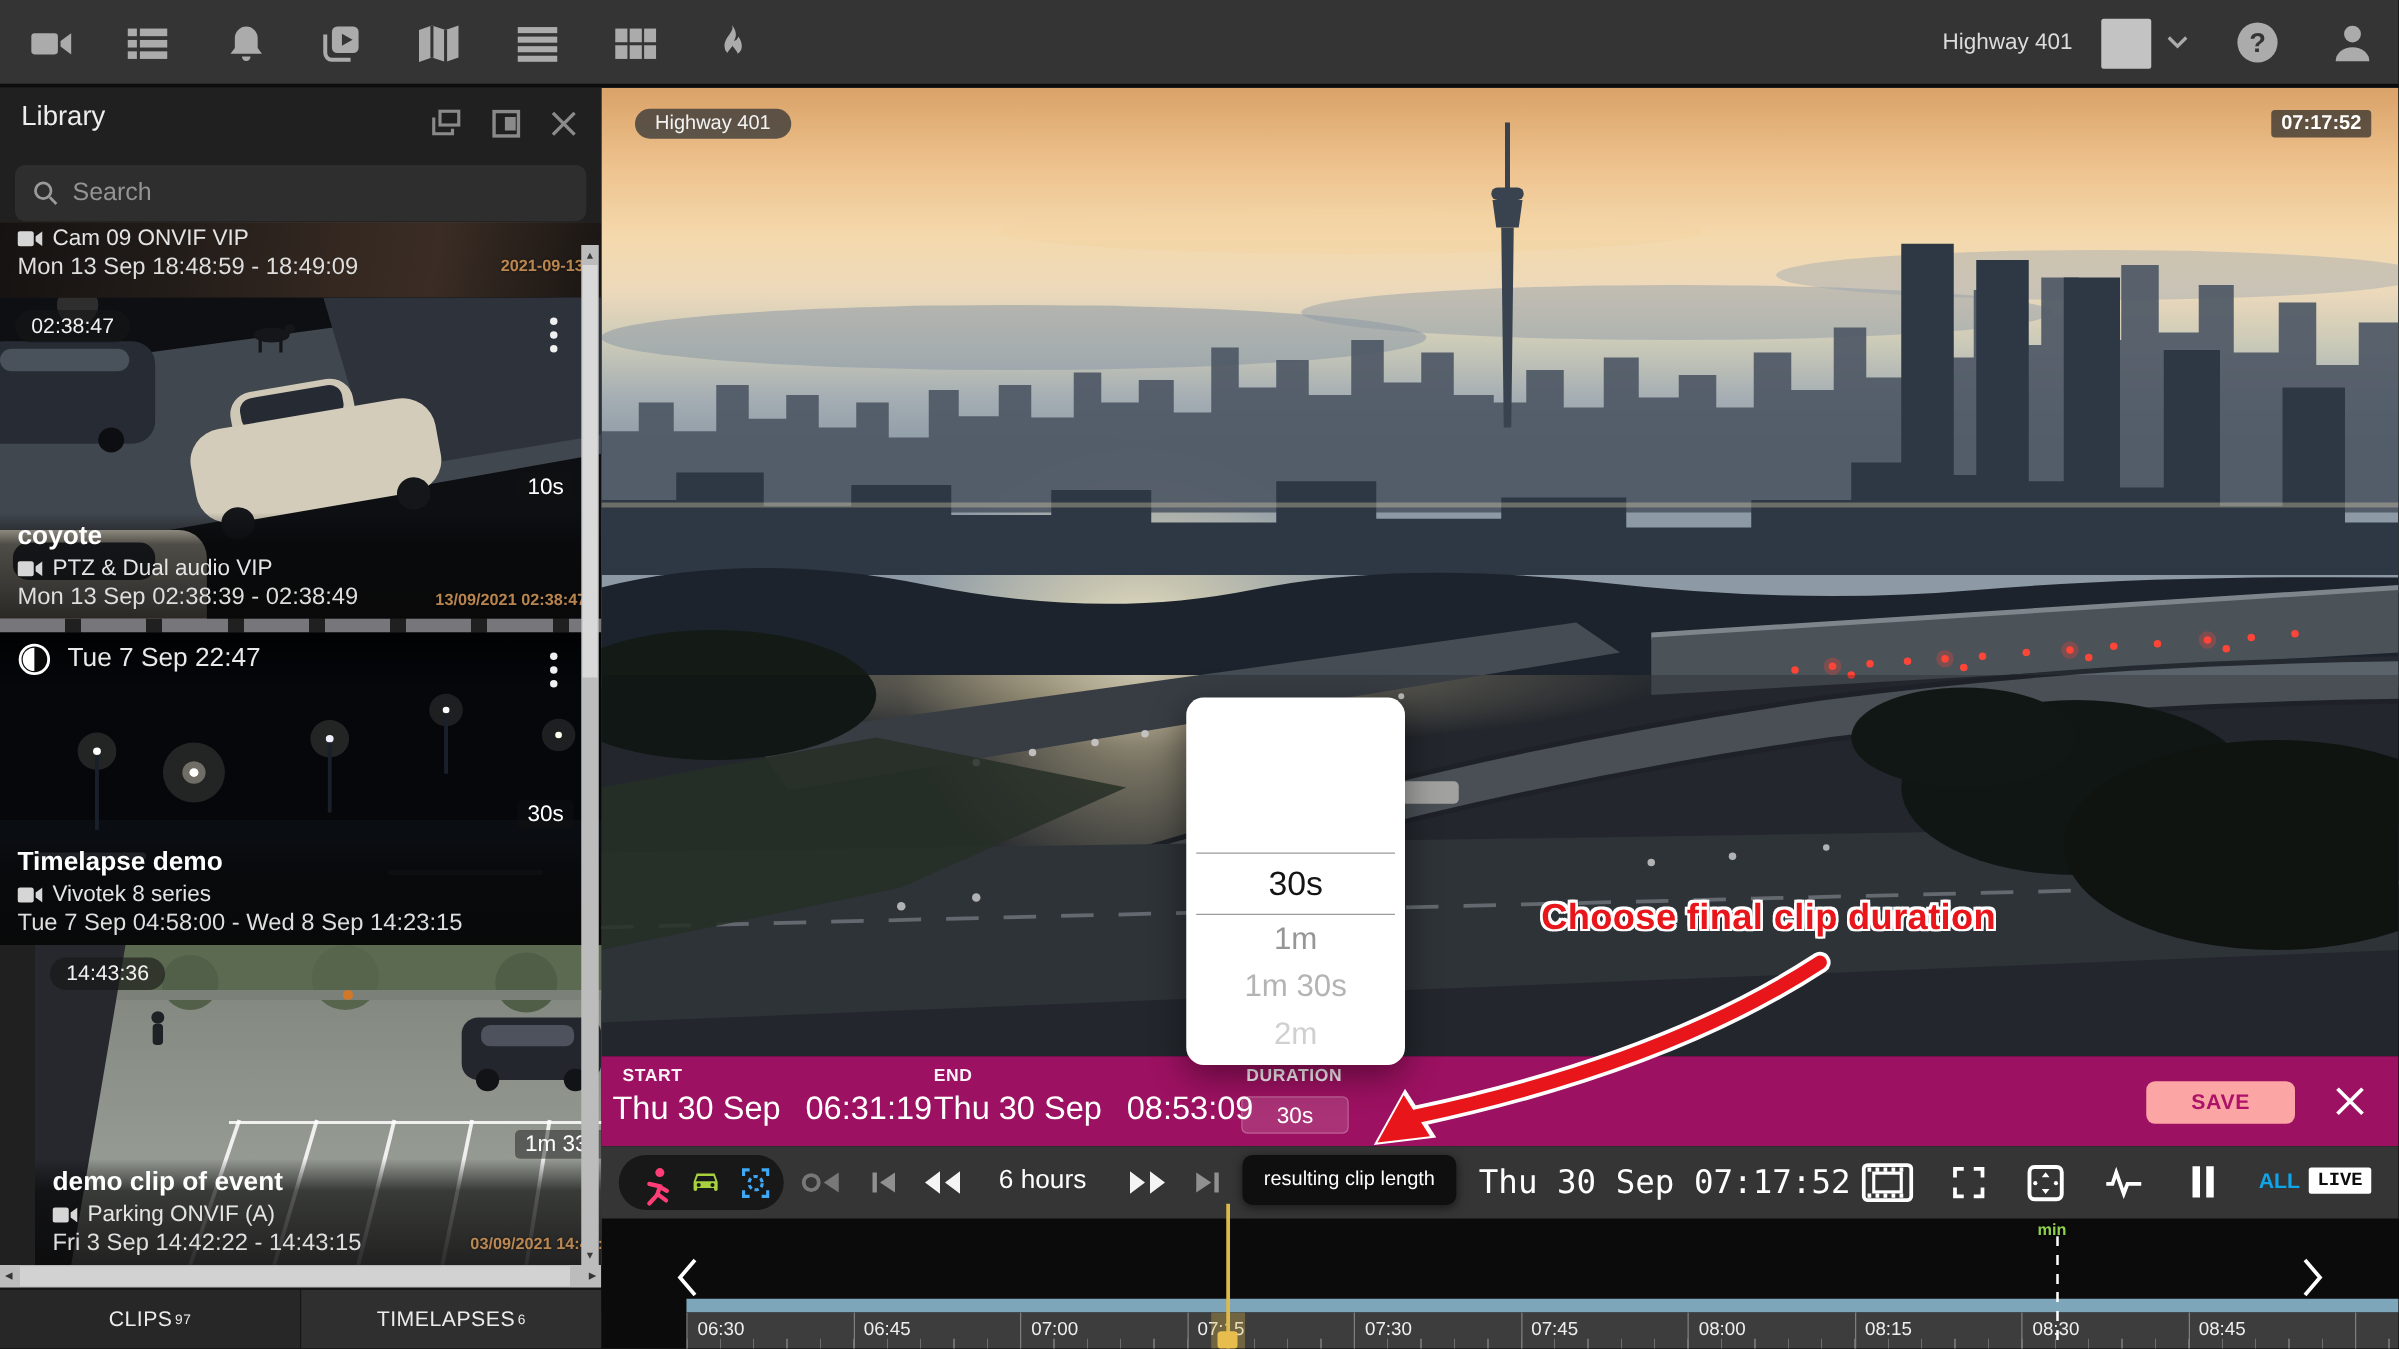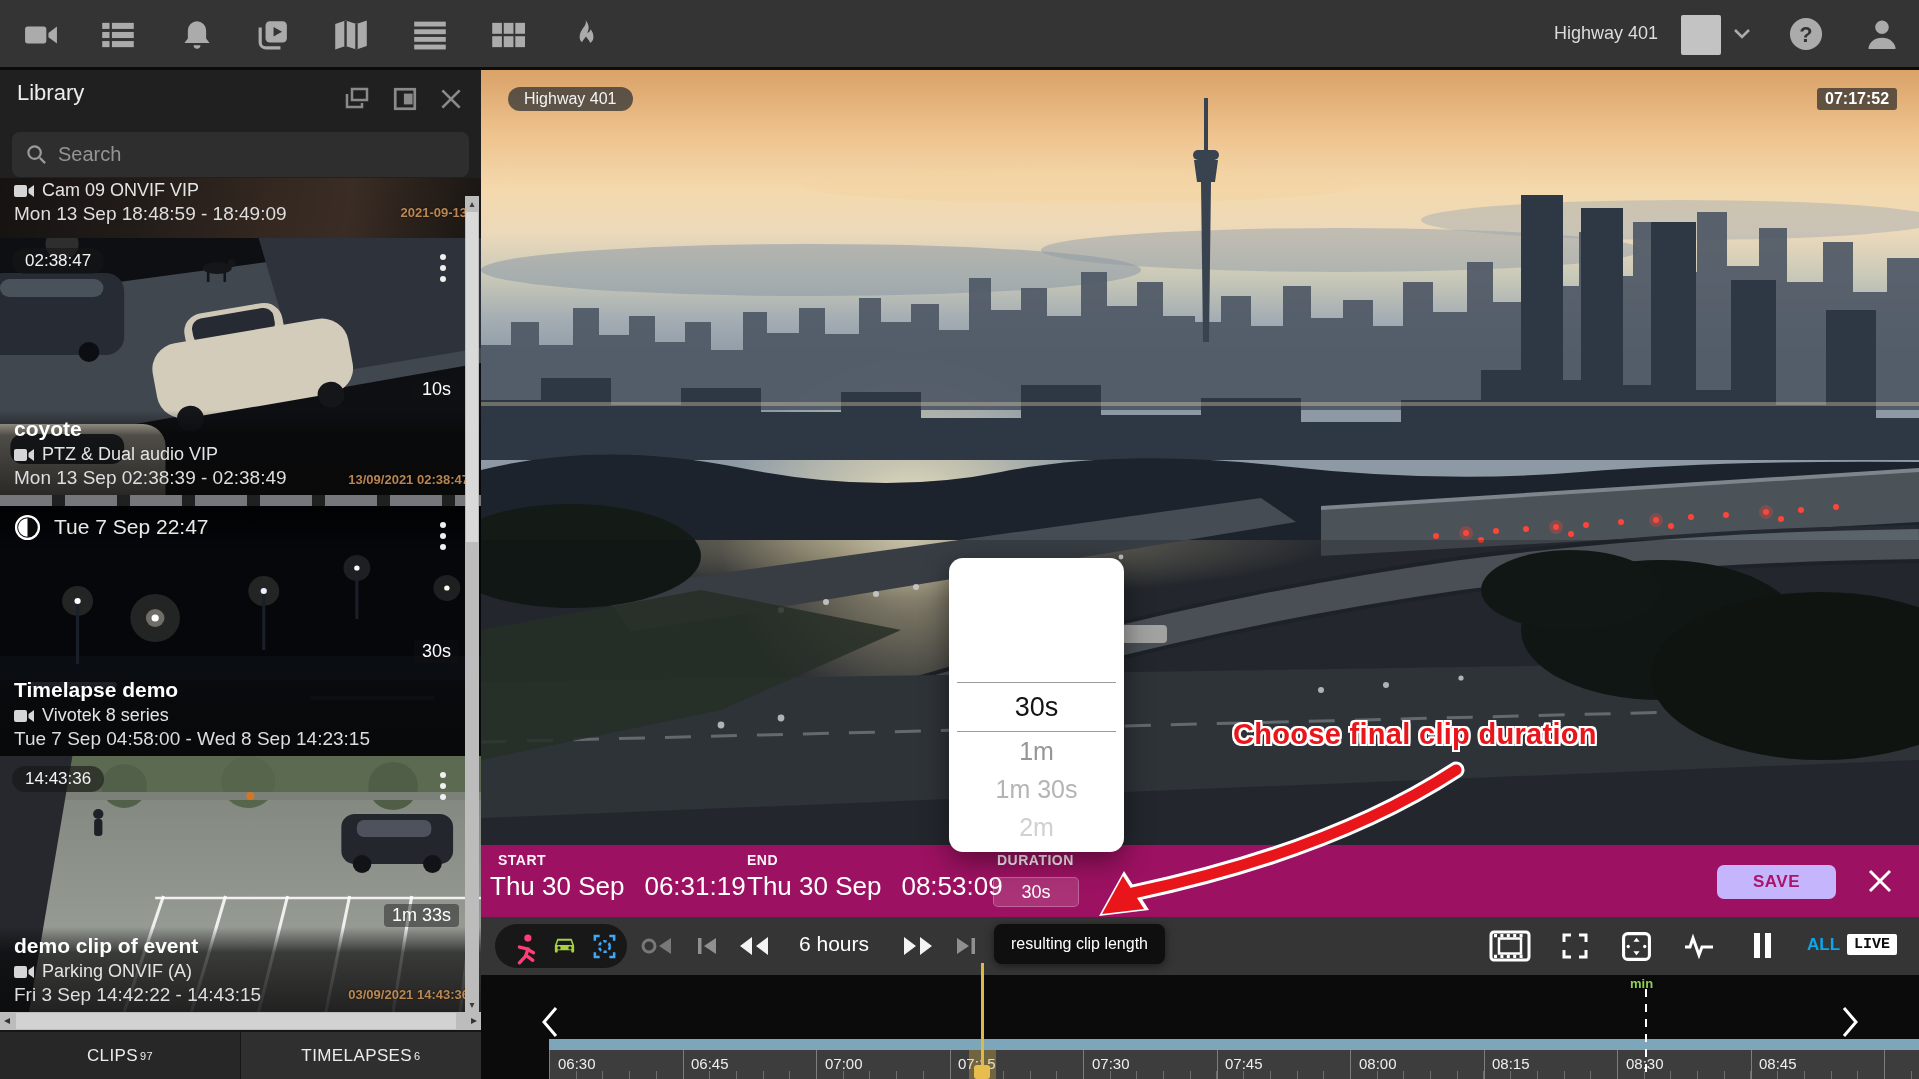--- a/index.html
+++ b/index.html
@@ -62,21 +62,21 @@
   .video svg.scene { position:absolute; inset:0; width:100%; height:100%; }
   .cam-chip { position:absolute; left:27px; top:17px; background:rgba(55,55,55,.78); color:#f3f3f3; font-size:16px; padding:3px 16px; border-radius:13px; z-index:2; }
   .clock-chip { position:absolute; left:1336px; top:18px; background:rgba(40,40,40,.7); color:#fff; font-size:16px; font-weight:bold; padding:2px 8px; border-radius:3px; z-index:2; }
 
   
   .exportbar { position:absolute; left:0; top:775px; width:1438px; height:72px; background:#9c1161; z-index:3; }
   .xb-label { position:absolute; top:7px; font-size:14px; font-weight:bold; letter-spacing:.5px; color:rgba(255,255,255,.95); }
   .xb-value { position:absolute; top:26px; font-size:26px; color:#fff; white-space:nowrap; }
   .xb-value .t { margin-left:20px; }
   .dur-btn { position:absolute; left:512px; top:32px; width:86px; height:30px; background:rgba(255,255,255,.14); border:1px solid rgba(255,255,255,.25); border-radius:5px; color:#fff; font-size:18px; text-align:center; line-height:28px; cursor:pointer; }
-  .save-btn { position:absolute; left:1236px; top:20px; width:119px; height:34px; background:#c4b5fd; border:none; border-radius:7px; color:#ad1168; font-weight:bold; font-size:17px; letter-spacing:.5px; cursor:pointer; }
+  .save-btn { position:absolute; left:1236px; top:20px; width:119px; height:34px; background:#fca5a5; border:none; border-radius:7px; color:#ad1168; font-weight:bold; font-size:17px; letter-spacing:.5px; cursor:pointer; }
   .xb-close { position:absolute; left:1386px; top:23px; width:26px; height:26px; cursor:pointer; }
 
   
   .controls { position:absolute; left:0; top:847px; width:1438px; height:58px; background:#353535; z-index:3; }
   .pill { position:absolute; left:14px; top:7px; width:132px; height:44px; background:#181818; border-radius:22px; }
   .pill .dicon { position:absolute; top:9px; width:27px; height:27px; cursor:pointer; }
   .cicon { position:absolute; cursor:pointer; }
   .speed { position:absolute; left:318px; top:15px; font-size:21px; color:#fff; }
   .pb-ts { position:absolute; left:702px; top:14px; font-family:"DejaVu Sans Mono", monospace; font-size:26px; color:#fff; white-space:nowrap; }
   .all { position:absolute; left:1326px; top:18px; font-size:17px; font-weight:bold; color:#0ea5e9; cursor:pointer; }
@@ -325,21 +325,21 @@
           <svg viewBox="0 0 20 14">
               <rect x="0" y="1" width="13" height="12" rx="2"></rect>
               <path d="M14.5 5l5.5-4v12l-5.5-4z"></path>
             </svg>
           <span>Vivotek 8 series</span>
         </div>
         <div class="clip-range">Tue 7 Sep 04:58:00 - Wed 8 Sep 14:23:15</div>
       </div>
     </div>
 
-    <div class="clip" style="top:686px; height:256px;">
+    <div class="clip" style="top:686px; height:256px;margin-left:28px;">
       <svg class="thumb" viewBox="0 0 465 256" preserveAspectRatio="none">
         <defs>
             <linearGradient id="asph" x1="0" y1="0" x2="0" y2="1">
               <stop offset="0" stop-color="#7e837c"></stop>
               <stop offset="1" stop-color="#a0a59e"></stop>
             </linearGradient>
           </defs>
         <rect width="465" height="256" fill="url(#asph)"></rect>
         <rect width="465" height="36" fill="#5d6a52"></rect>
         <circle cx="120" cy="30" r="22" fill="#52604a"></circle>
@@ -565,20 +565,21 @@
       <span class="cicon" style="left:421px; top:17px; width:33px; height:24px;">
         <svg viewBox="0 0 33 24" fill="#f4f4f4">
             <path d="M2 3l12 9-12 9zM18 3l12 9-12 9z"></path>
           </svg></span>
       <span class="cicon" style="left:474px; top:17px; width:23px; height:24px;">
         <svg viewBox="0 0 23 24" fill="#909090">
             <rect x="16.5" y="4" width="3.5" height="16"></rect>
             <path d="M2 4l12 8-12 8z"></path>
           </svg></span>
 
+      <span class="pb-ts">Thu 30 Sep 07:17:52</span>
 
       <span class="cicon" style="left:1008px; top:13px; width:42px; height:32px;">
         <svg viewBox="0 0 42 32">
             <rect x="2" y="2" width="38" height="28" rx="3" fill="none" stroke="#fff" stroke-width="3"></rect>
             <rect x="10" y="8.5" width="22" height="15" fill="none" stroke="#fff" stroke-width="2.5"></rect>
             <line x1="5" y1="5.6" x2="37" y2="5.6" stroke="#fff" stroke-width="3.4" stroke-dasharray="3 3.4"></line>
             <line x1="5" y1="26.4" x2="37" y2="26.4" stroke="#fff" stroke-width="3.4" stroke-dasharray="3 3.4"></line>
           </svg></span>
       <span class="cicon" style="left:1080px; top:15px; width:28px; height:28px;">
         <svg viewBox="0 0 28 28" fill="none" stroke="#fff" stroke-width="3">

